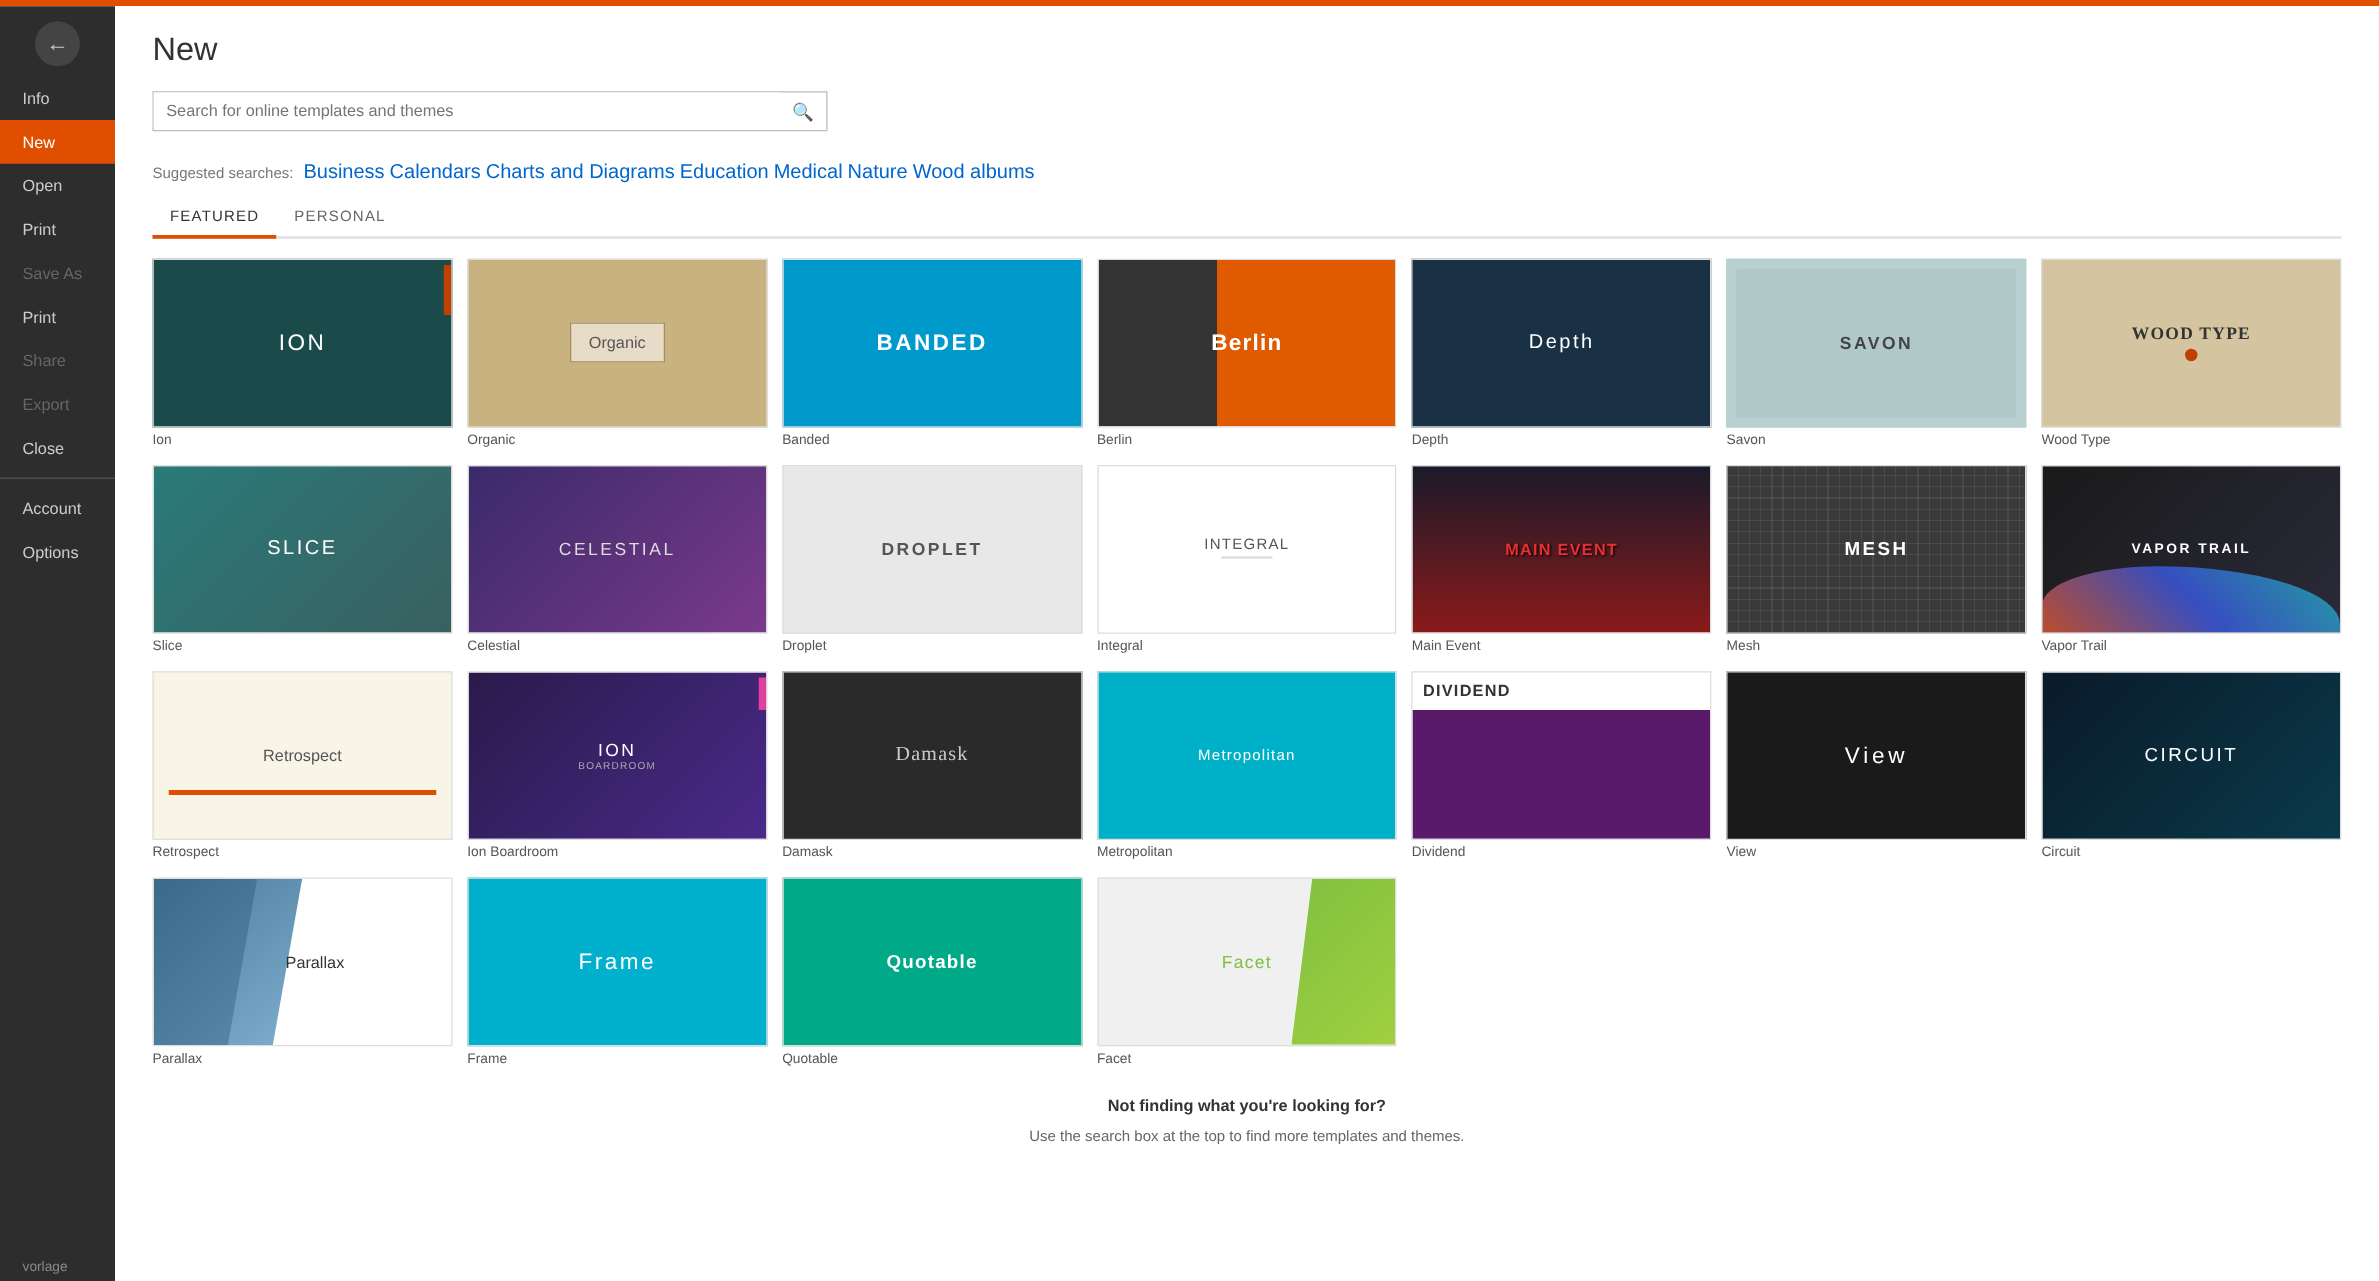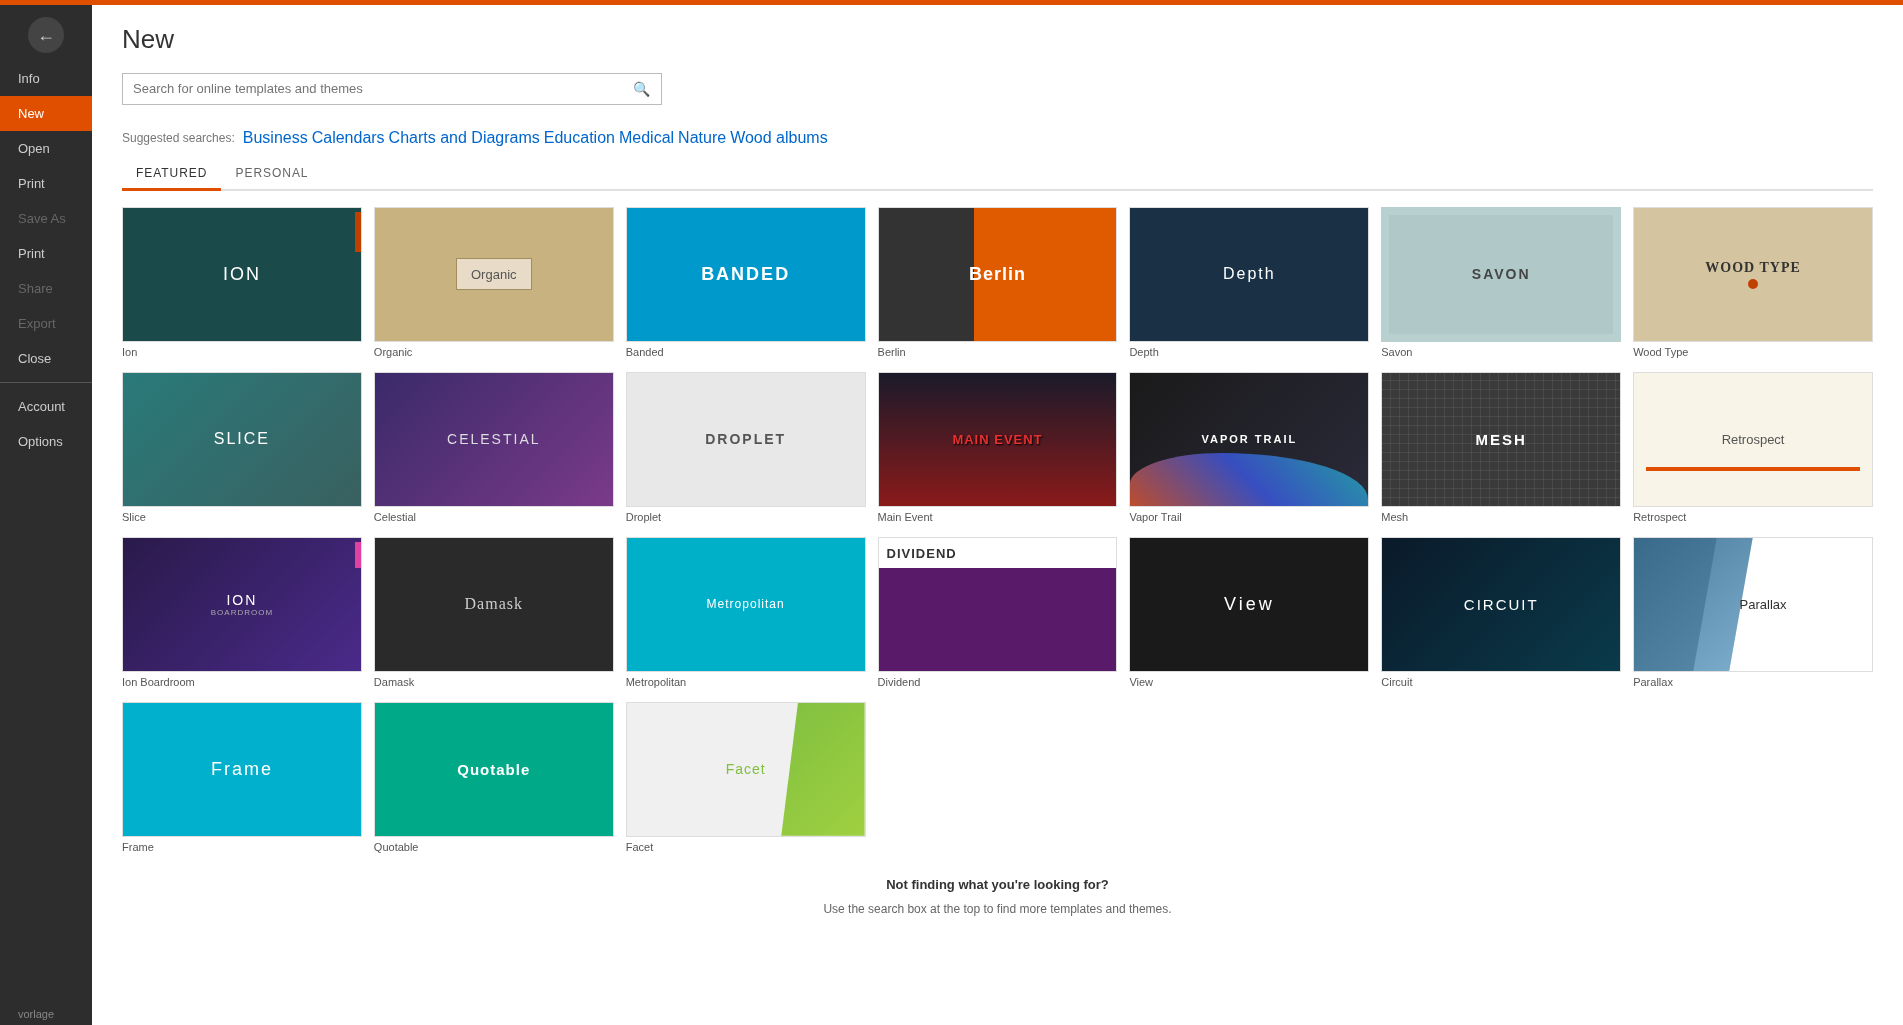--- a/index.html
+++ b/index.html
@@ -320,41 +320,50 @@
       <div class="template-name">Celestial</div>
     </div>
 
     <div class="template-item">
       <div class="template-thumb thumb-droplet" style="align-items:center;justify-content:center;">
         <span style="font-size:14px;font-weight:700;color:#555;letter-spacing:2px;">DROPLET</span>
       </div>
       <div class="template-name">Droplet</div>
     </div>
 
+    <div class="template-item">
+      <div class="template-thumb thumb-integral" style="align-items:center;justify-content:center; border:1px solid #ddd;">
+        <div style="text-align:center;">
+          <div style="font-size:12px;font-weight:400;color:#555;letter-spacing:1px;">INTEGRAL</div>
+          <div style="width:60%;height:2px;background:#ddd;margin:3px auto;"></div>
+        </div>
+      </div>
+      <div class="template-name">Integral</div>
+    </div>
 
     <div class="template-item">
       <div class="template-thumb thumb-mainevent" style="align-items:center;justify-content:center;">
         <span style="font-size:13px;font-weight:900;color:#e83030;letter-spacing:1px;text-shadow:1px 1px 2px #000;">MAIN EVENT</span>
       </div>
       <div class="template-name">Main Event</div>
+    </div>
+
+    <div class="template-item">
+      <div class="template-thumb thumb-mesh" style="align-items:center;justify-content:center;background-image:repeating-linear-gradient(0deg,transparent,transparent 8px,rgba(255,255,255,0.08) 8px,rgba(255,255,255,0.08) 9px),repeating-linear-gradient(90deg,transparent,transparent 8px,rgba(255,255,255,0.08) 8px,rgba(255,255,255,0.08) 9px);">
+        <span style="font-size:15px;font-weight:700;color:#fff;letter-spacing:2px;">MESH</span>
+      </div>
+      <div class="template-name">Mesh</div>
     </div>
 
     <div class="template-item">
       <div class="template-thumb thumb-vaportrail" style="align-items:center;justify-content:center;position:relative;overflow:hidden;">
         <div style="position:absolute;bottom:0;left:0;right:0;height:40%;background:linear-gradient(45deg,#ff6030,#4060ff,#20d0d0);opacity:0.7;border-radius:50% 80% 0 0/40px 60px 0 0;"></div>
         <span style="font-size:11px;font-weight:700;color:#fff;letter-spacing:2px;position:relative;z-index:1;">VAPOR TRAIL</span>
       </div>
       <div class="template-name">Vapor Trail</div>
-    </div>
-
-    <div class="template-item">
-      <div class="template-thumb thumb-mesh" style="align-items:center;justify-content:center;background-image:repeating-linear-gradient(0deg,transparent,transparent 8px,rgba(255,255,255,0.08) 8px,rgba(255,255,255,0.08) 9px),repeating-linear-gradient(90deg,transparent,transparent 8px,rgba(255,255,255,0.08) 8px,rgba(255,255,255,0.08) 9px);">
-        <span style="font-size:15px;font-weight:700;color:#fff;letter-spacing:2px;">MESH</span>
-      </div>
-      <div class="template-name">Mesh</div>
     </div>
 
     <div class="template-item">
       <div class="template-thumb thumb-retrospect" style="align-items:center;justify-content:center;border:1px solid #ddd;">
         <div style="width:90%;height:4px;background:#e04e00;margin-bottom:8px;position:absolute;bottom:20%;left:5%;"></div>
         <span style="font-size:13px;font-weight:400;color:#555;">Retrospect</span>
       </div>
       <div class="template-name">Retrospect</div>
     </div>
 

